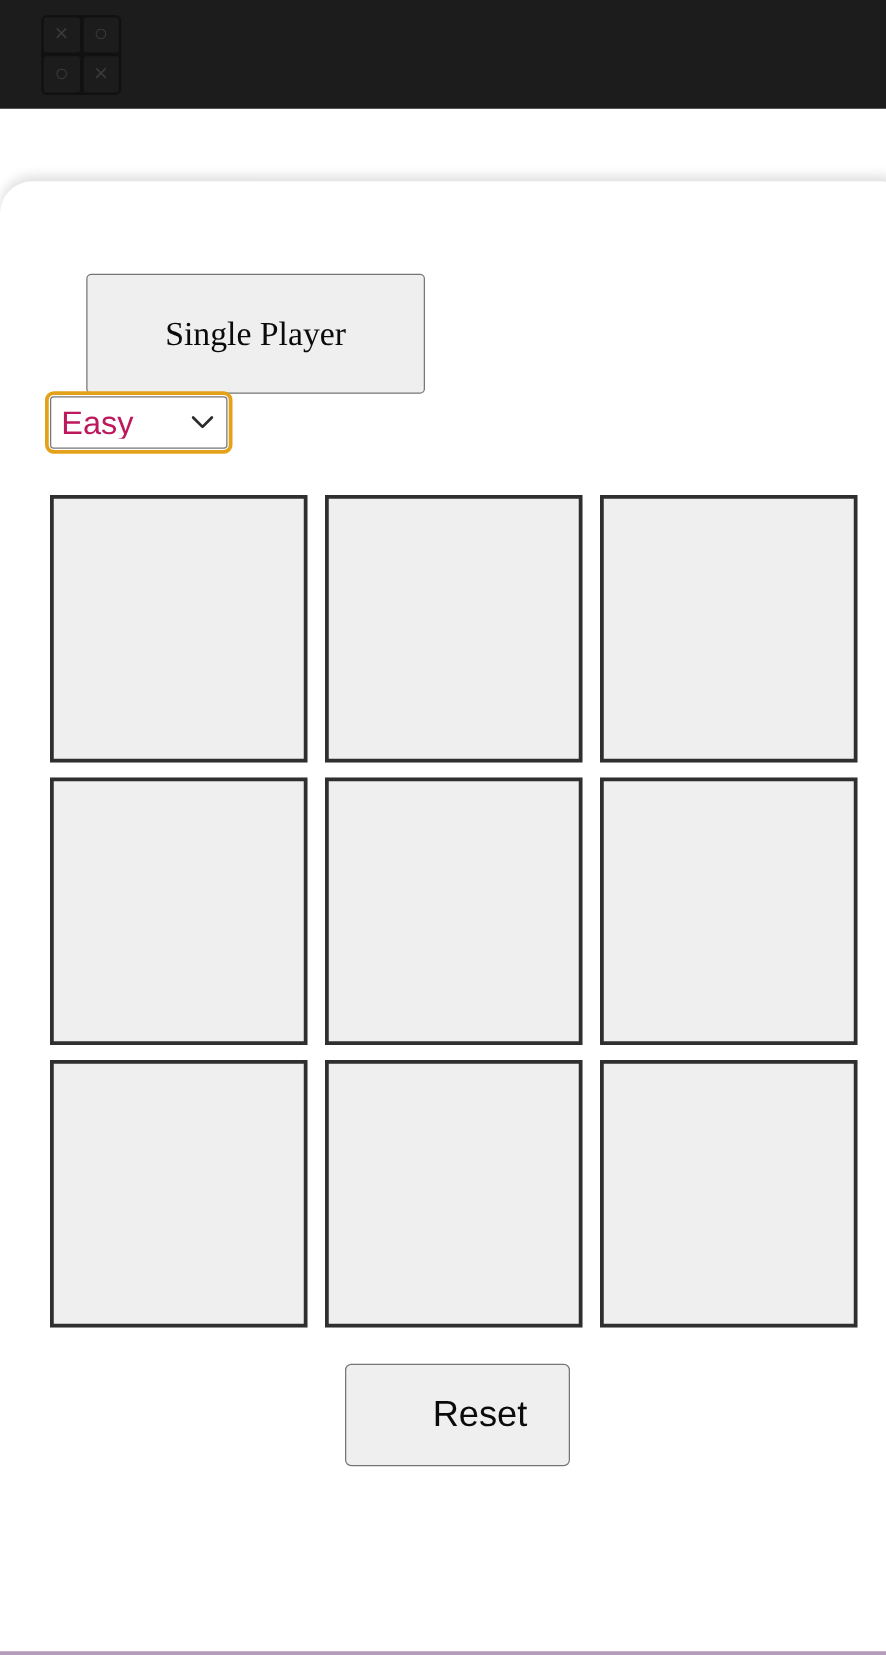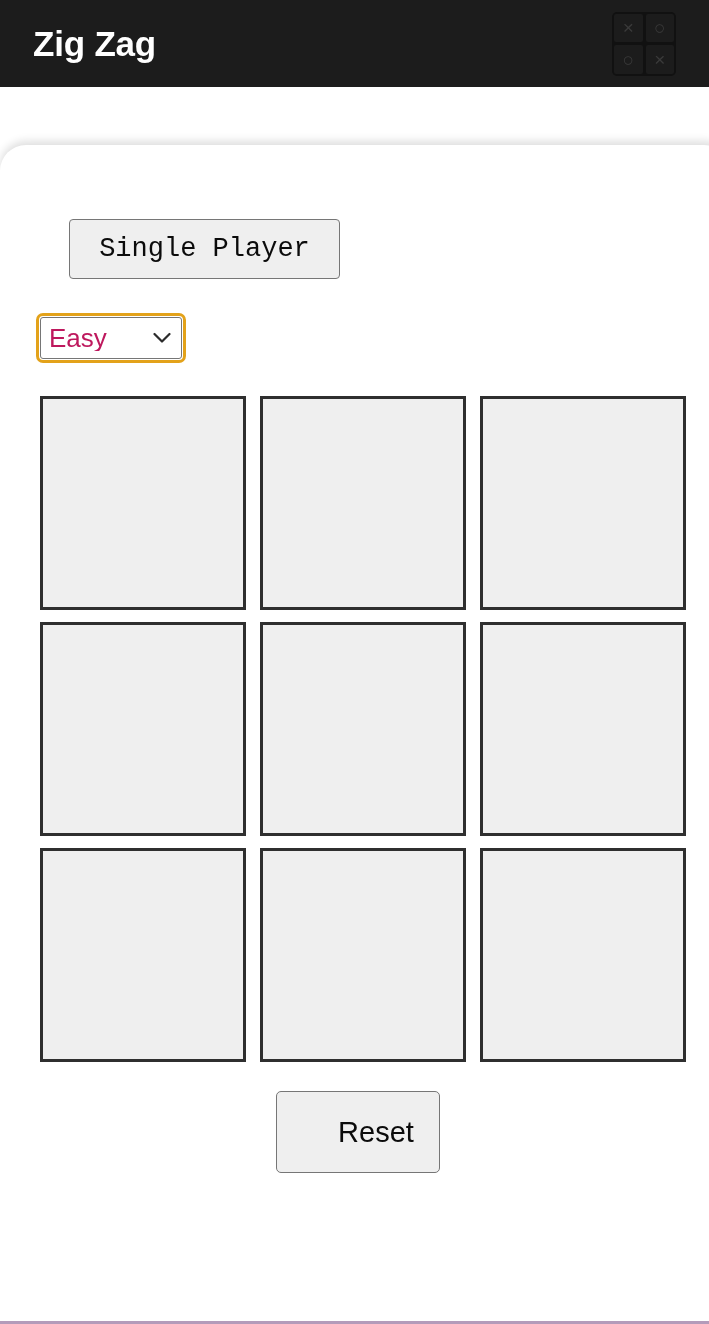--- a/index.html
+++ b/index.html
@@ -96,22 +96,22 @@
     top: 219px;
     left: 69px;
     display: flex;
     gap: 30px;
   }
 
   .mode-btn {
     background: #efefef;
     border: 1px solid #767676;
     border-radius: 4px;
-    height: 60px;
-    font-family: Liberation Mono, monospace;
+    height: 96px;
+    font-family: Liberation Serif, serif;
     font-size: 27px;
     color: #0b0b0b;
     line-height: 1;
     cursor: pointer;
     padding: 0 24px;
     display: flex;
     align-items: center;
     justify-content: center;
   }
   .mode-btn.single { width: 271px; }
@@ -176,21 +176,21 @@
     color: #151515;
     line-height: 1;
     font-family: "Liberation Sans", sans-serif;
   }
 
   
   .reset-btn {
     position: absolute;
     top: 1091px;
     left: 276px;
-    width: 164px;
+    width: 180px;
     height: 82px;
     background: #efefef;
     border: 1px solid #767676;
     border-radius: 5px;
     font-family: "Liberation Sans", sans-serif;
     font-size: 29px;
     color: #0b0b0b;
     line-height: 1;
     cursor: pointer;
     display: flex;
@@ -208,21 +208,20 @@
     height: 3px;
     background: #b49bba;
   }
 </style>
 </head>
 <body>
 
 <div id="app">
 
   <div class="navbar">
-    <div class="brand">Zig Zag</div>
     <div class="logo-grid">
       <div class="logo-cell">×</div>
       <div class="logo-cell">○</div>
       <div class="logo-cell">○</div>
       <div class="logo-cell">×</div>
     </div>
   </div>
 
   <div class="card"></div>
 

